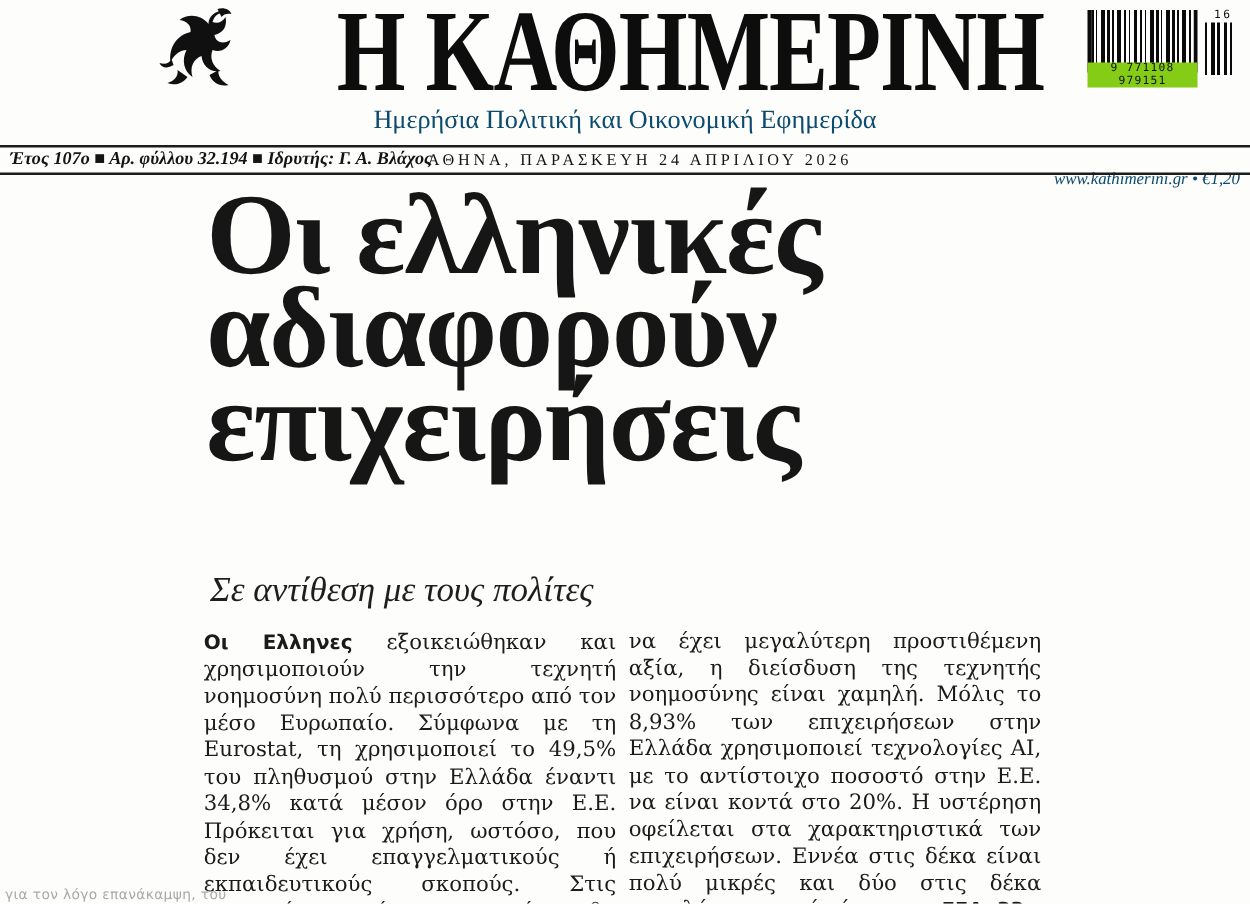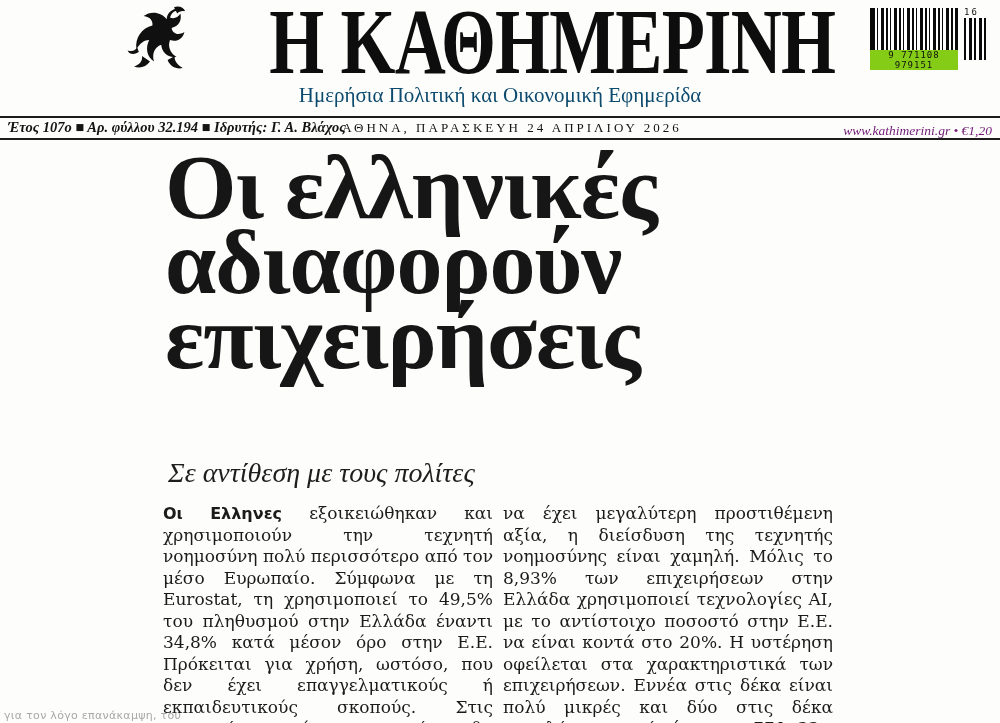--- a/index.html
+++ b/index.html
@@ -32,21 +32,21 @@
       #0a0a0a 0 2px,#fff 2px 4px,#0a0a0a 4px 5px,#fff 5px 8px,
       #0a0a0a 8px 11px,#fff 11px 13px);
     border-left:3px solid #0a0a0a;border-right:3px solid #0a0a0a;box-sizing:border-box;
   }
   .bc-num{
     position:relative;margin-top:-8px;text-align:center;background:#84cc16;
     font-family:"DejaVu Sans Mono",monospace;font-size:9px;letter-spacing:1px;color:#111;
   }
   .bc-addon{width:22px;}
   .bc-addon-num{
-    font-family:"DejaVu Sans Mono",monospace;font-size:9px;
+    text-align:right;font-family:"DejaVu Sans Mono",monospace;font-size:9px;
     letter-spacing:2px;color:#111;line-height:9px;margin-bottom:1px;
   }
   .bc-addon-bars{
     width:22px;height:42px;
     background:repeating-linear-gradient(90deg,
       #0a0a0a 0 2px,#fff 2px 5px,#0a0a0a 5px 8px,#fff 8px 10px);
   }
 
   
   .rule{position:absolute;left:0;width:1000px;border-top:2px solid #1c1c1c;}
@@ -55,22 +55,22 @@
   .infobar{position:absolute;left:0;top:119px;width:1000px;height:17px;font-size:14px;}
   .info-left{
     position:absolute;left:8px;top:0;font-style:italic;font-weight:bold;
     font-size:14.5px;color:#141414;white-space:nowrap;
   }
   .info-center{
     position:absolute;left:50%;top:1px;transform:translateX(-50%);
     font-size:13px;letter-spacing:3px;color:#141414;white-space:nowrap;padding-left:24px;
   }
   .info-right{
-    position:absolute;right:8px;top:4px;font-style:italic;font-size:13.5px;
-    color:#701a75;white-space:nowrap;
+    position:absolute;right:8px;top:16px;font-style:italic;font-size:13.5px;
+    color:#0c4a6e;white-space:nowrap;
   }
 
   
   .headline{position:absolute;left:165px;top:150px;width:720px;margin:0;font-weight:bold;}
   .hl{
     font-size:92px;line-height:75px;letter-spacing:-1px;color:#161616;
     white-space:nowrap;
   }
   .subheadline{
     position:absolute;left:168px;top:452px;font-size:28px;line-height:42px;

